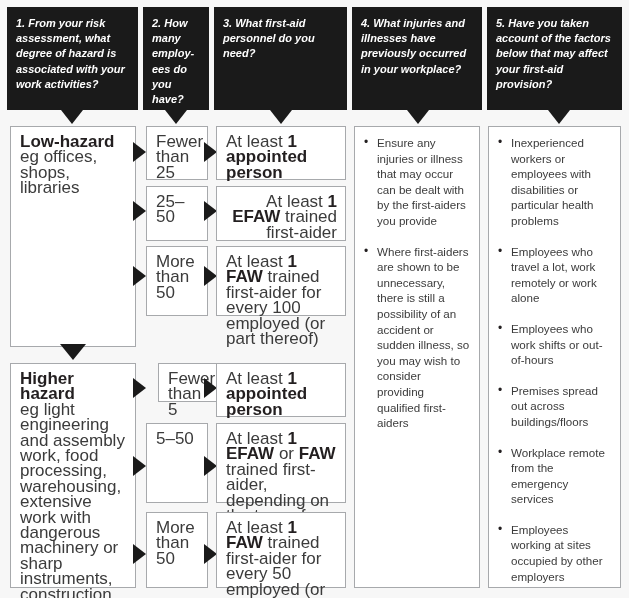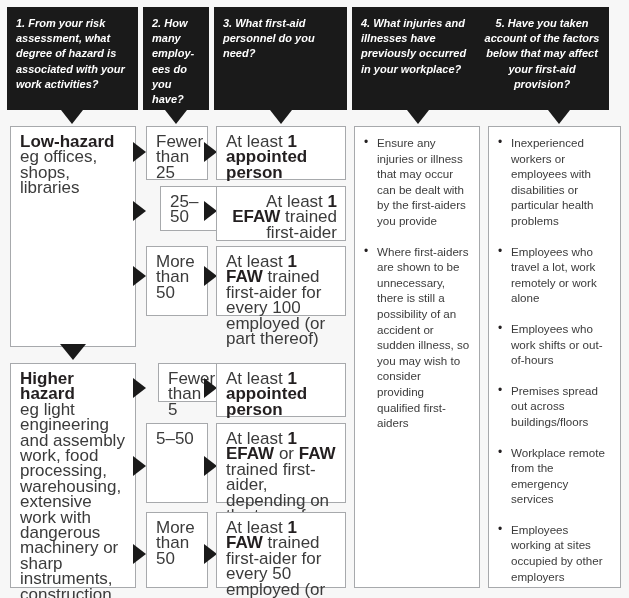--- a/index.html
+++ b/index.html
@@ -116,21 +116,21 @@
 
   <div class="header" style="left:143px; width:66px;">2. How many employ-ees do you have?</div>
   <div class="hdr-arrow" style="left:165px;"></div>
 
   <div class="header" style="left:214px; width:133px;">3. What first-aid personnel do you need?</div>
   <div class="hdr-arrow" style="left:270px;"></div>
 
   <div class="header" style="left:352px; width:130px;">4. What injuries and illnesses have previously occurred in your workplace?</div>
   <div class="hdr-arrow" style="left:407px;"></div>
 
-  <div class="header" style="left:474px; width:135px;text-align:center;">5. Have you taken account of the factors below that may affect your first-aid provision?</div>
+  <div class="header" style="left:487px; width:135px;">5. Have you taken account of the factors below that may affect your first-aid provision?</div>
   <div class="hdr-arrow" style="left:548px;"></div>
 
   <div class="box" style="left:10px; top:126px; width:126px; height:221px;">
     <span class="lead">Low-hazard</span>
     <span>eg offices, shops, libraries</span>
   </div>
 
   <div class="arrow-down" style="left:60px; top:344px;"></div>
 
   <div class="box" style="left:10px; top:363px; width:126px; height:225px;">
@@ -139,21 +139,21 @@
   </div>
 
   <div class="arrow-right" style="left:133px; top:142px;"></div>
   <div class="arrow-right" style="left:133px; top:201px;"></div>
   <div class="arrow-right" style="left:133px; top:266px;"></div>
   <div class="arrow-right" style="left:133px; top:378px;"></div>
   <div class="arrow-right" style="left:133px; top:456px;"></div>
   <div class="arrow-right" style="left:133px; top:544px;"></div>
 
   <div class="box" style="left:146px; top:126px; width:62px; height:54px;">Fewer than 25</div>
-  <div class="box" style="left:160px; top:186px; width:62px; height:45px;">25–50</div>
+  <div class="box" style="left:146px; top:186px; width:62px; height:55px;">25–50</div>
   <div class="box" style="left:146px; top:246px; width:62px; height:70px;">More than 50</div>
   <div class="box" style="left:158px; top:363px; width:62px; height:39px;">Fewer than 5</div>
   <div class="box" style="left:146px; top:423px; width:62px; height:80px;">5–50</div>
   <div class="box" style="left:146px; top:512px; width:62px; height:76px;">More than 50</div>
 
   <div class="arrow-right" style="left:204px; top:142px;"></div>
   <div class="arrow-right" style="left:204px; top:201px;"></div>
   <div class="arrow-right" style="left:204px; top:266px;"></div>
   <div class="arrow-right" style="left:204px; top:378px;"></div>
   <div class="arrow-right" style="left:204px; top:456px;"></div>

